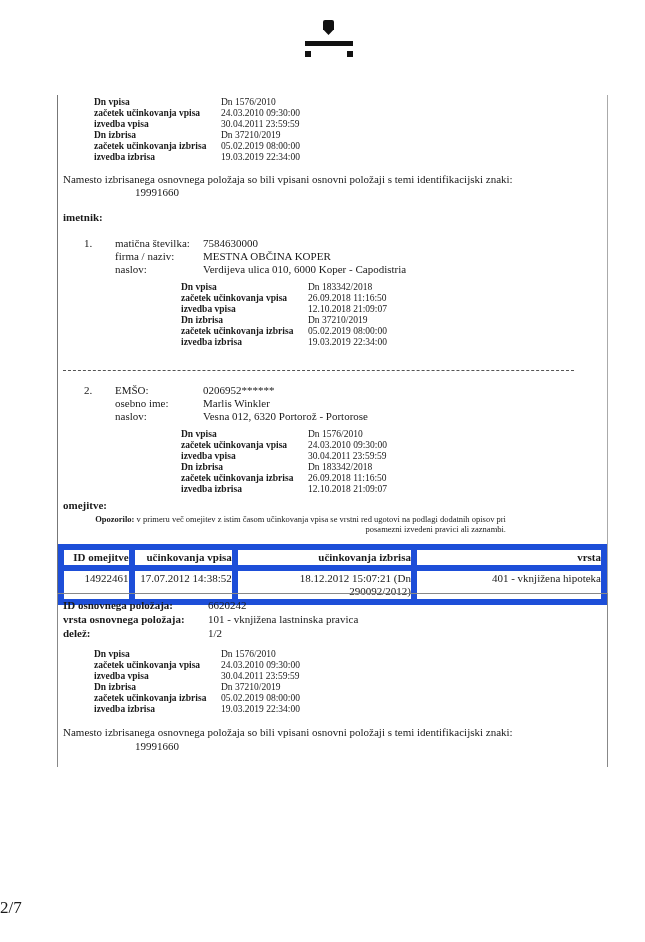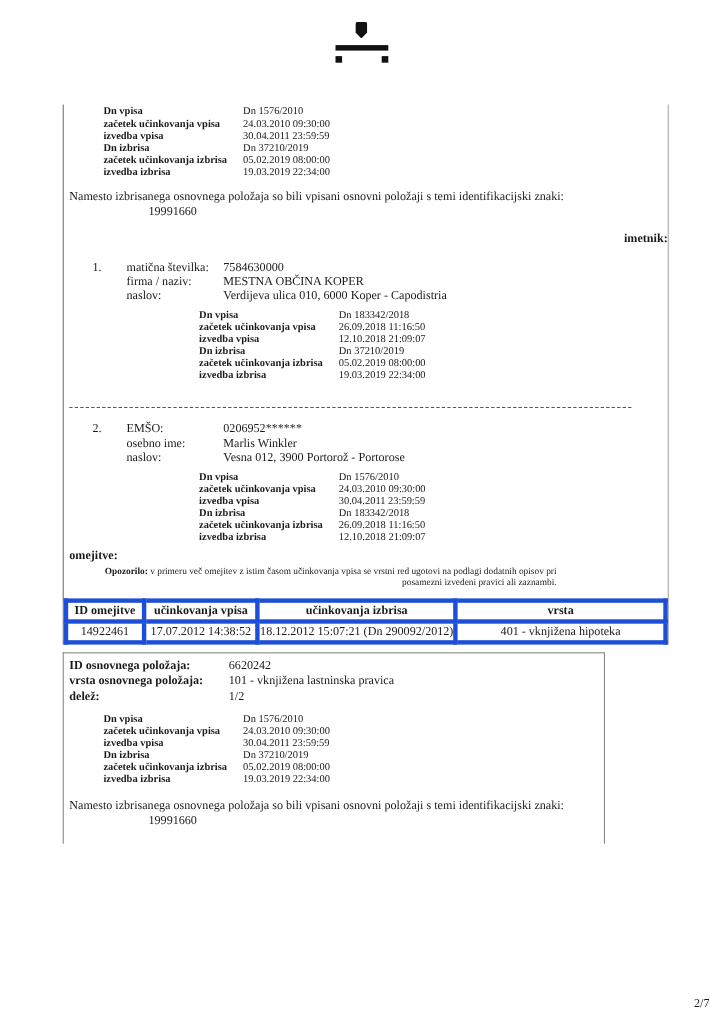--- a/index.html
+++ b/index.html
@@ -19,45 +19,45 @@
     position:absolute;left:57px;top:95px;width:551px;box-sizing:border-box;
     border-left:1px solid #777;border-right:1px solid #aaa;padding-top:2px;
     font-size:11px;line-height:13px;
   }
   .dn-block{font-size:9.5px;line-height:11px;margin-left:36px;}
   .dn-group+.dn-group{margin-top:0;}
   .dn-row{display:flex;}
   .dn-label{font-weight:bold;width:127px;flex:none;}
   .note{margin:10px 0 0 5px;}
   .note-id{margin-left:72px;}
-  .heading{font-weight:bold;margin:12px 0 0 5px;text-align:right;}
+  .heading{font-weight:bold;margin:12px 0 0 5px;}
   .item{display:flex;margin:13px 0 0 26px;}
   .item-num{width:19px;flex:none;}
   .field-row{display:flex;}
   .field-label{width:88px;flex:none;margin-left:12px;}
   .item .dn-block{margin-left:78px;margin-top:6px;}
   .dash-sep{border-top:1px dashed #555;margin:22px 33px 0 5px;height:0;}
   .omejitve{display:flex;margin-top:4px;flex-direction:column;}
   .omejitve-label{font-weight:bold;margin-left:5px;width:76px;flex:none;}
   .opozorilo{font-size:8.5px;line-height:10px;text-align:right;width:448px;margin-top:2px;}
   table.restr{width:100%;border-collapse:collapse;margin-top:10px;font-size:11px;}
-  table.restr th,table.restr td{border:4px solid #1d4ed8;text-align:center;vertical-align:top;
+  table.restr th,table.restr td{border:6px solid #1d4ed8;text-align:right;vertical-align:top;
     padding:1px 0;font-weight:normal;line-height:13px;}
   table.restr th{font-weight:bold;}
   .c0{width:13%;} .c1{width:19%;} .c2{width:33%;} .c3{width:35%;}
 
   .box2{
-    position:absolute;left:57px;top:593px;width:493px;box-sizing:border-box;
+    position:absolute;left:57px;top:593px;width:551px;box-sizing:border-box;
     border:1px solid #888;border-bottom:none;padding:4px 0 14px 0;
     font-size:11px;line-height:14px;
   }
   .kv-row{display:flex;margin-left:5px;}
   .kv-label{font-weight:bold;width:145px;flex:none;}
   .box2 .dn-block{margin-top:9px;}
-  .footer{position:absolute;left:0;bottom:24px;width:100%;text-align:right;font-size:11px;}
+  .footer{position:absolute;left:0;bottom:24px;width:100%;text-align:left;font-size:17px;}
 </style>
 </head>
 <body>
 
 <div class="logo">
   <div class="shield"></div>
   <div class="bar"></div>
   <div class="sq l"></div>
   <div class="sq r"></div>
 </div>
@@ -158,21 +158,21 @@
       <div class="field-row">
           <span class="field-label">EMŠO:</span>
           <span>0206952******</span>
         </div>
       <div class="field-row">
           <span class="field-label">osebno ime:</span>
           <span>Marlis Winkler</span>
         </div>
       <div class="field-row">
           <span class="field-label">naslov:</span>
-          <span>Vesna 012, 3900 Portorož - Portorose</span>
+          <span>Vesna 012, 6320 Portorož - Portorose</span>
         </div>
       <div class="dn-block">
         <div class="dn-group">
           <div class="dn-row">
               <span class="dn-label">Dn vpisa</span>
               <span>Dn 1576/2010</span>
             </div>
           <div class="dn-row">
               <span class="dn-label">začetek učinkovanja vpisa</span>
               <span>24.03.2010 09:30:00</span>

